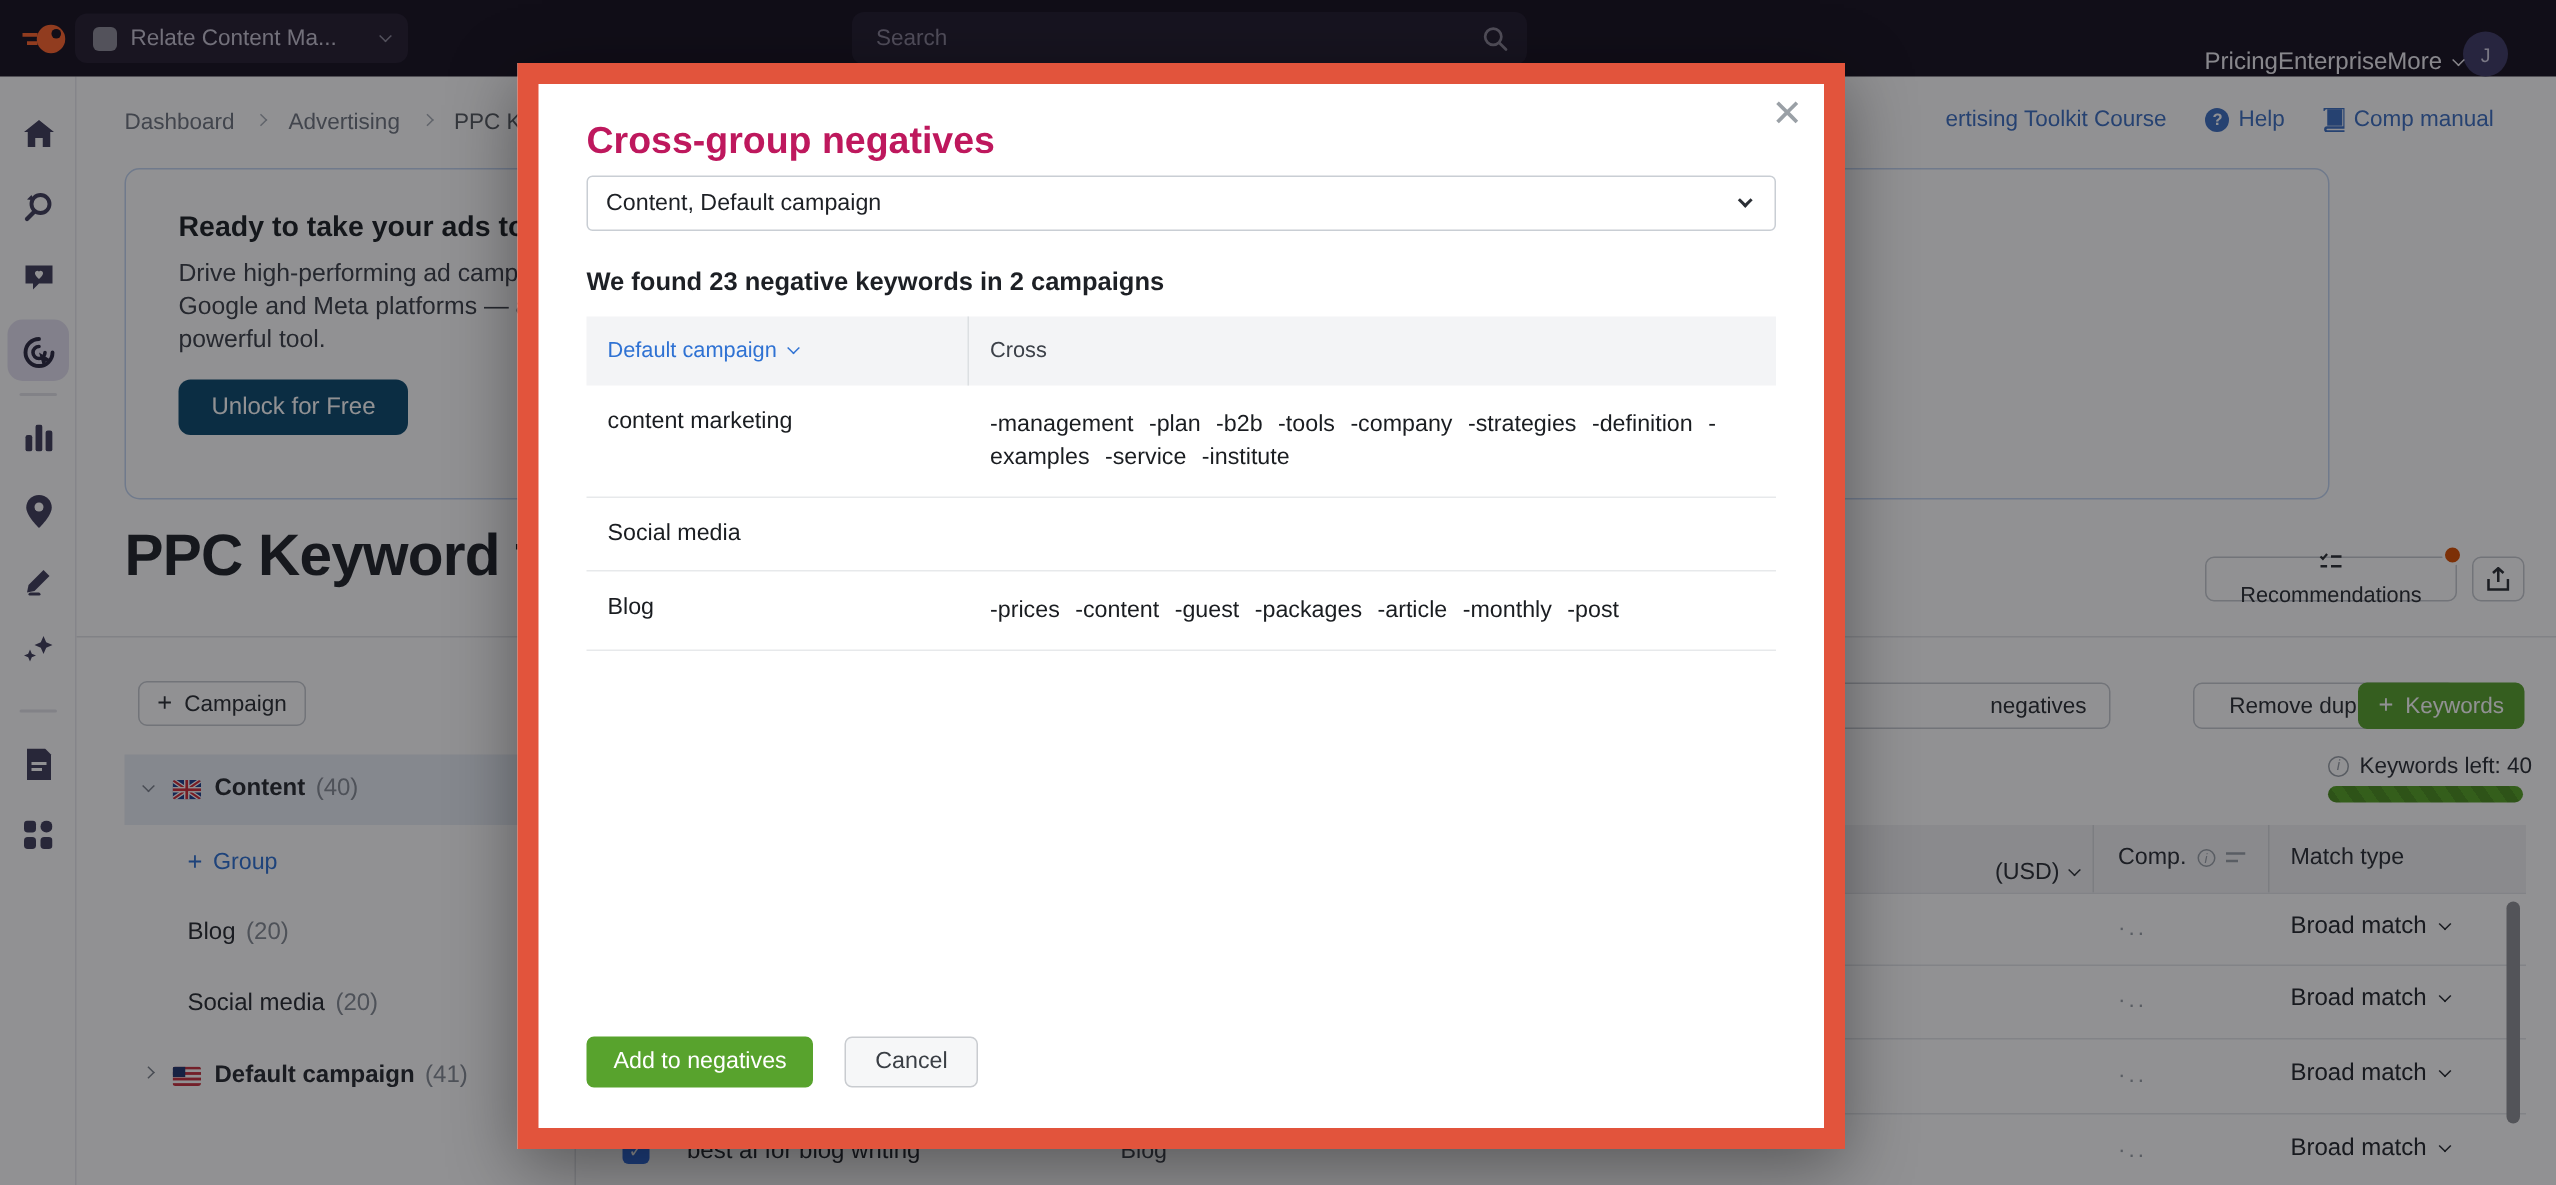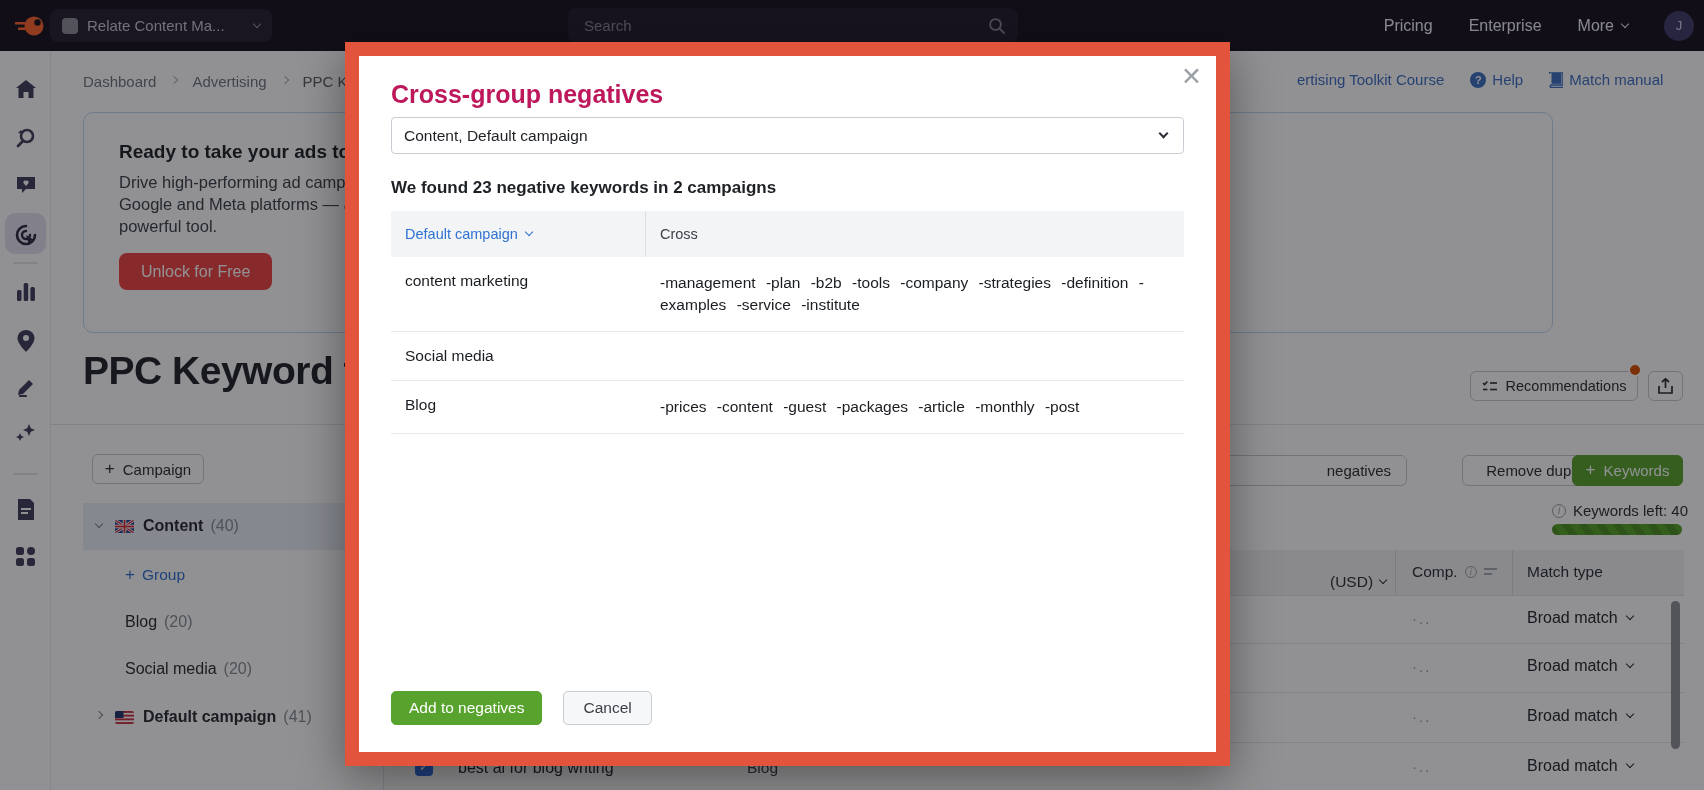--- a/index.html
+++ b/index.html
@@ -10,42 +10,42 @@
   
   .topbar { position:absolute; left:0; top:0; width:1704px; height:51px; background:#16111f; z-index:1; }
   .proj-pill { position:absolute; left:50px; top:9px; width:222px; height:33px; background:#251e31; border-radius:8px;
                display:flex; align-items:center; gap:9px; padding:0 12px; cursor:pointer; }
   .proj-ico { width:16px; height:16px; border-radius:4px; background:#8f8c99; flex:none; }
   .proj-label { color:#c7c3d2; font-size:15px; white-space:nowrap; overflow:hidden; flex:1; }
   .searchbox { position:absolute; left:568px; top:8px; width:450px; height:35px; background:#221c2f; border-radius:8px;
                display:flex; align-items:center; padding:0 12px 0 16px; }
   .searchbox input { flex:1; background:transparent; border:none; outline:none; color:#cfcbdc; font-size:15px; font-family:inherit; }
   .searchbox input::placeholder { color:#8b8599; }
-  .topnav { position:absolute; top:0; right:0; height:51px; display:flex; align-items:center; gap:36px; padding-right:10px; }
+  .topnav { position:absolute; top:0; right:0; height:51px; display:flex; align-items:flex-end; padding-right:32px; }
   .topnav .nav-item { color:#efedf3; font-size:16px; display:flex; align-items:center; gap:8px; cursor:pointer; }
   .avatar { width:30px; height:30px; border-radius:50%; background:#3f3b66; color:#d5d2e6; font-size:13px;
             display:flex; align-items:center; justify-content:center; cursor:pointer; }
 
   
   .sidebar { position:absolute; left:0; top:51px; width:51px; height:739px; background:#ffffff; border-right:1px solid #e9e9ee; }
   .side-ico { position:absolute; left:0; width:51px; display:flex; justify-content:center; cursor:pointer; color:#413e5c; }
   .side-sel { position:absolute; left:5px; width:41px; height:41px; border-radius:10px; background:#e4e1f0; }
   .side-div { position:absolute; left:13px; width:25px; height:2px; background:#e4e4ea; border-radius:1px; }
 
   
   .crumb { color:#6f7680; font-size:15px; cursor:pointer; }
   .crumb-sep { color:#a7adb6; font-size:13px; }
   .qlink { color:#3d6fc2; font-size:15px; cursor:pointer; display:flex; align-items:center; gap:6px; }
 
   
   .promo { position:absolute; left:83px; top:112px; width:1470px; height:221px; background:#fff;
            border:1px solid #c3d6f2; border-radius:10px; }
   .promo-title { position:absolute; left:35px; top:28px; font-size:19px; font-weight:bold; color:#1d2126; }
   .promo-line { position:absolute; left:35px; font-size:16.5px; color:#3c4149; }
-  .promo-cta { position:absolute; left:35px; top:140px; height:37px; padding:0 22px; background:#ef4444; color:#fff;
+  .promo-cta { position:absolute; left:35px; top:140px; height:37px; padding:0 22px; background:#0c4a6e; color:#fff;
                border:none; border-radius:8px; font-size:16px; font-family:inherit; cursor:pointer; }
 
   .page-title { position:absolute; left:83px; top:349px; font-size:39px; font-weight:bold; color:#1f2329; letter-spacing:-0.5px; }
   .hdiv { position:absolute; background:#e2e4e8; }
 
   
   .btn { display:flex; align-items:center; justify-content:center; gap:8px; background:#fff; border:1px solid #c6cad0;
          border-radius:6px; font-size:15px; color:#2a2e33; font-family:inherit; cursor:pointer; }
   .btn-green { background:#58a32d; border-color:#58a32d; color:#fff; }
   .plus { font-size:17px; line-height:1; position:relative; top:-1px; }
@@ -229,21 +229,21 @@
     <span style="display:inline-flex;width:16px;height:16px;border-radius:50%;background:#3d6fc2;color:#fff;font-size:11px;align-items:center;justify-content:center;font-weight:bold;">?</span>
     <span>Help</span>
   </span>
   <span class="qlink">
     <span>
         <svg width="14" height="16" viewBox="0 0 14 16">
           <path d="M0 2 a2 2 0 0 1 2 -2 h12 v13 h-11.5 a1.3 1.3 0 0 0 0 2.6 h11.5 v0.4" fill="none" stroke="#3d6fc2" stroke-width="1.6"></path>
           <rect x="2.5" y="0.8" width="10" height="11" fill="#3d6fc2"></rect>
         </svg>
       </span>
-    <span>Match manual</span>
+    <span>Comp manual</span>
   </span>
 </div>
 
 <div class="promo">
   <div class="promo-title">Ready to take your ads to th</div>
   <div class="promo-line" style="top:60px;">Drive high-performing ad campa</div>
   <div class="promo-line" style="top:82px;">Google and Meta platforms — a</div>
   <div class="promo-line" style="top:104px;">powerful tool.</div>
   <button class="promo-cta">Unlock for Free</button>
 </div>
@@ -306,21 +306,21 @@
           <rect y="7.4" width="19" height="1.9"></rect>
           <rect y="11.1" width="19" height="1.9"></rect>
         </g>
         <rect width="8.5" height="7" fill="#22356e"></rect>
       </svg>
   </span>
   <span style="font-weight:bold; margin-left:9px;">Default campaign</span>
   <span class="count">(41)</span>
 </div>
 
-<button class="btn" style="position:absolute; left:1470px; top:371px; width:168px; height:30px; font-size:14.5px;">
+<button class="btn" style="position:absolute; left:1470px; top:371px; width:168px; height:30px; font-size:14.5px;flex-direction:column;">
   <span>
       <svg width="16" height="13" viewBox="0 0 16 13">
         <path d="M1 3 L2.6 4.6 L5.4 1.4" fill="none" stroke="#2a2e33" stroke-width="1.5"></path>
         <line x1="8" y1="3" x2="15" y2="3" stroke="#2a2e33" stroke-width="1.6"></line>
         <line x1="1" y1="9.5" x2="5.4" y2="9.5" stroke="#2a2e33" stroke-width="1.6"></line>
         <line x1="8" y1="9.5" x2="15" y2="9.5" stroke="#2a2e33" stroke-width="1.6"></line>
       </svg>
     </span>
   <span>Recommendations</span>
 </button>

